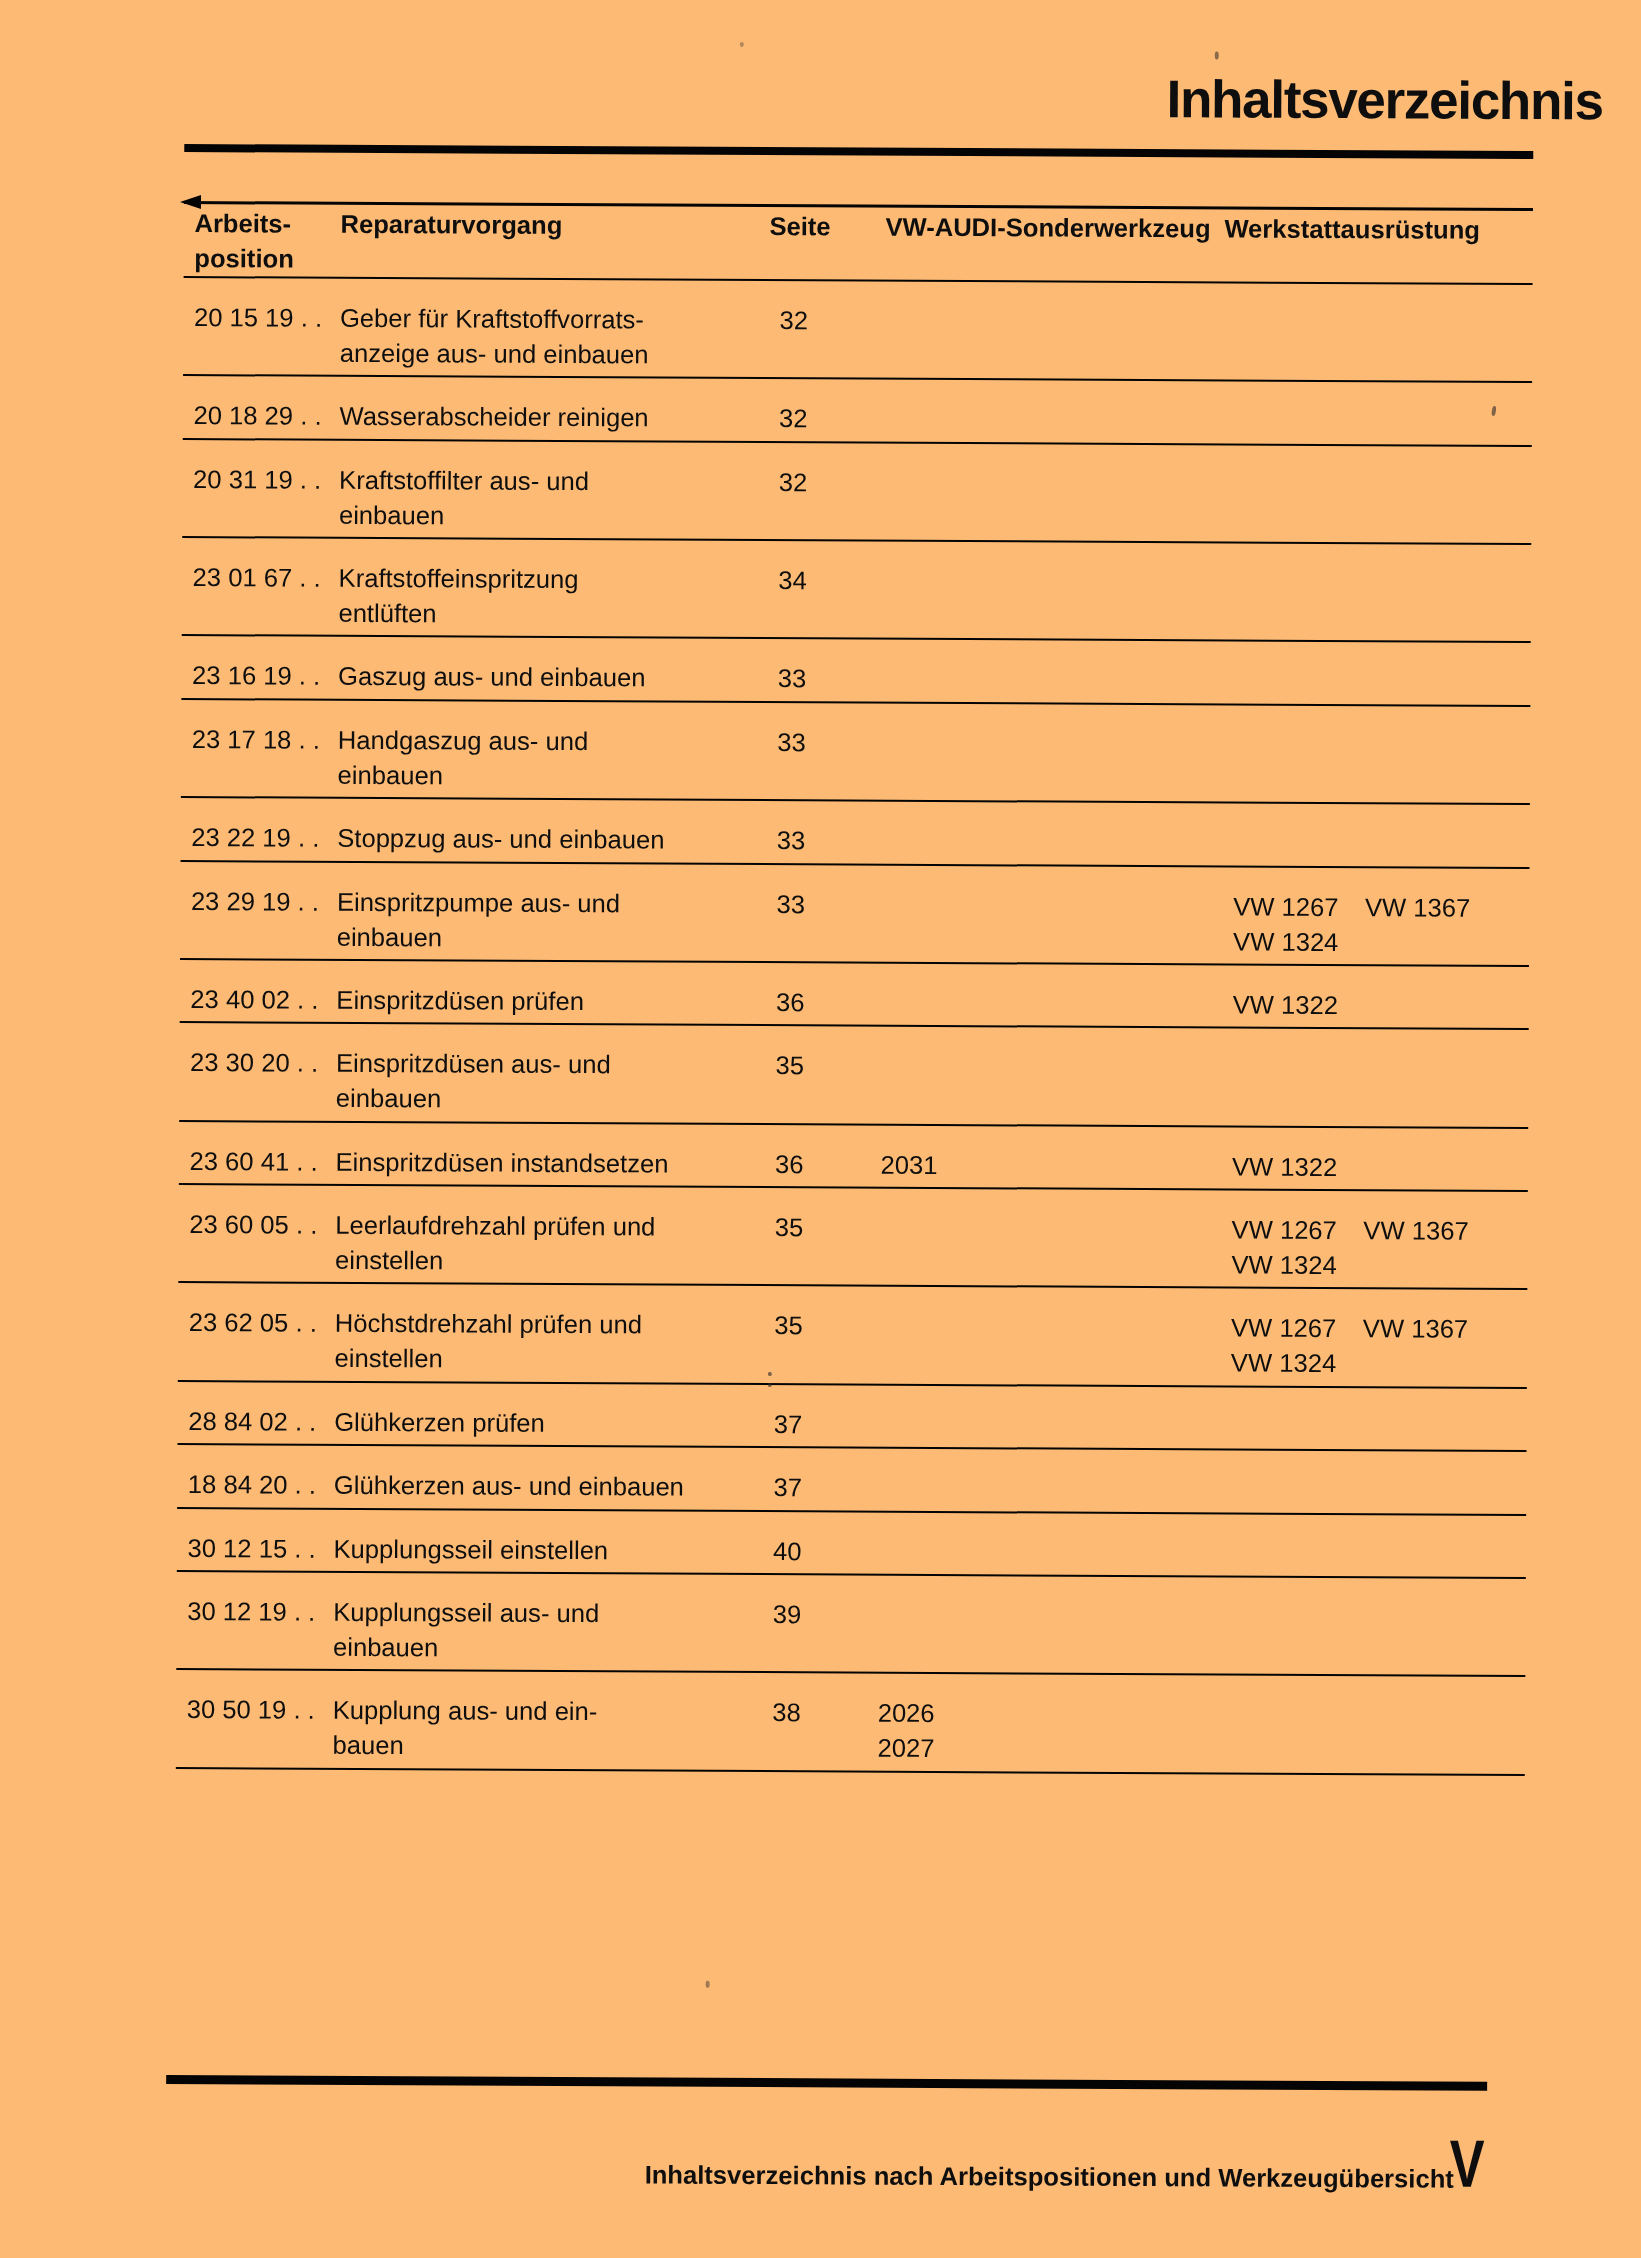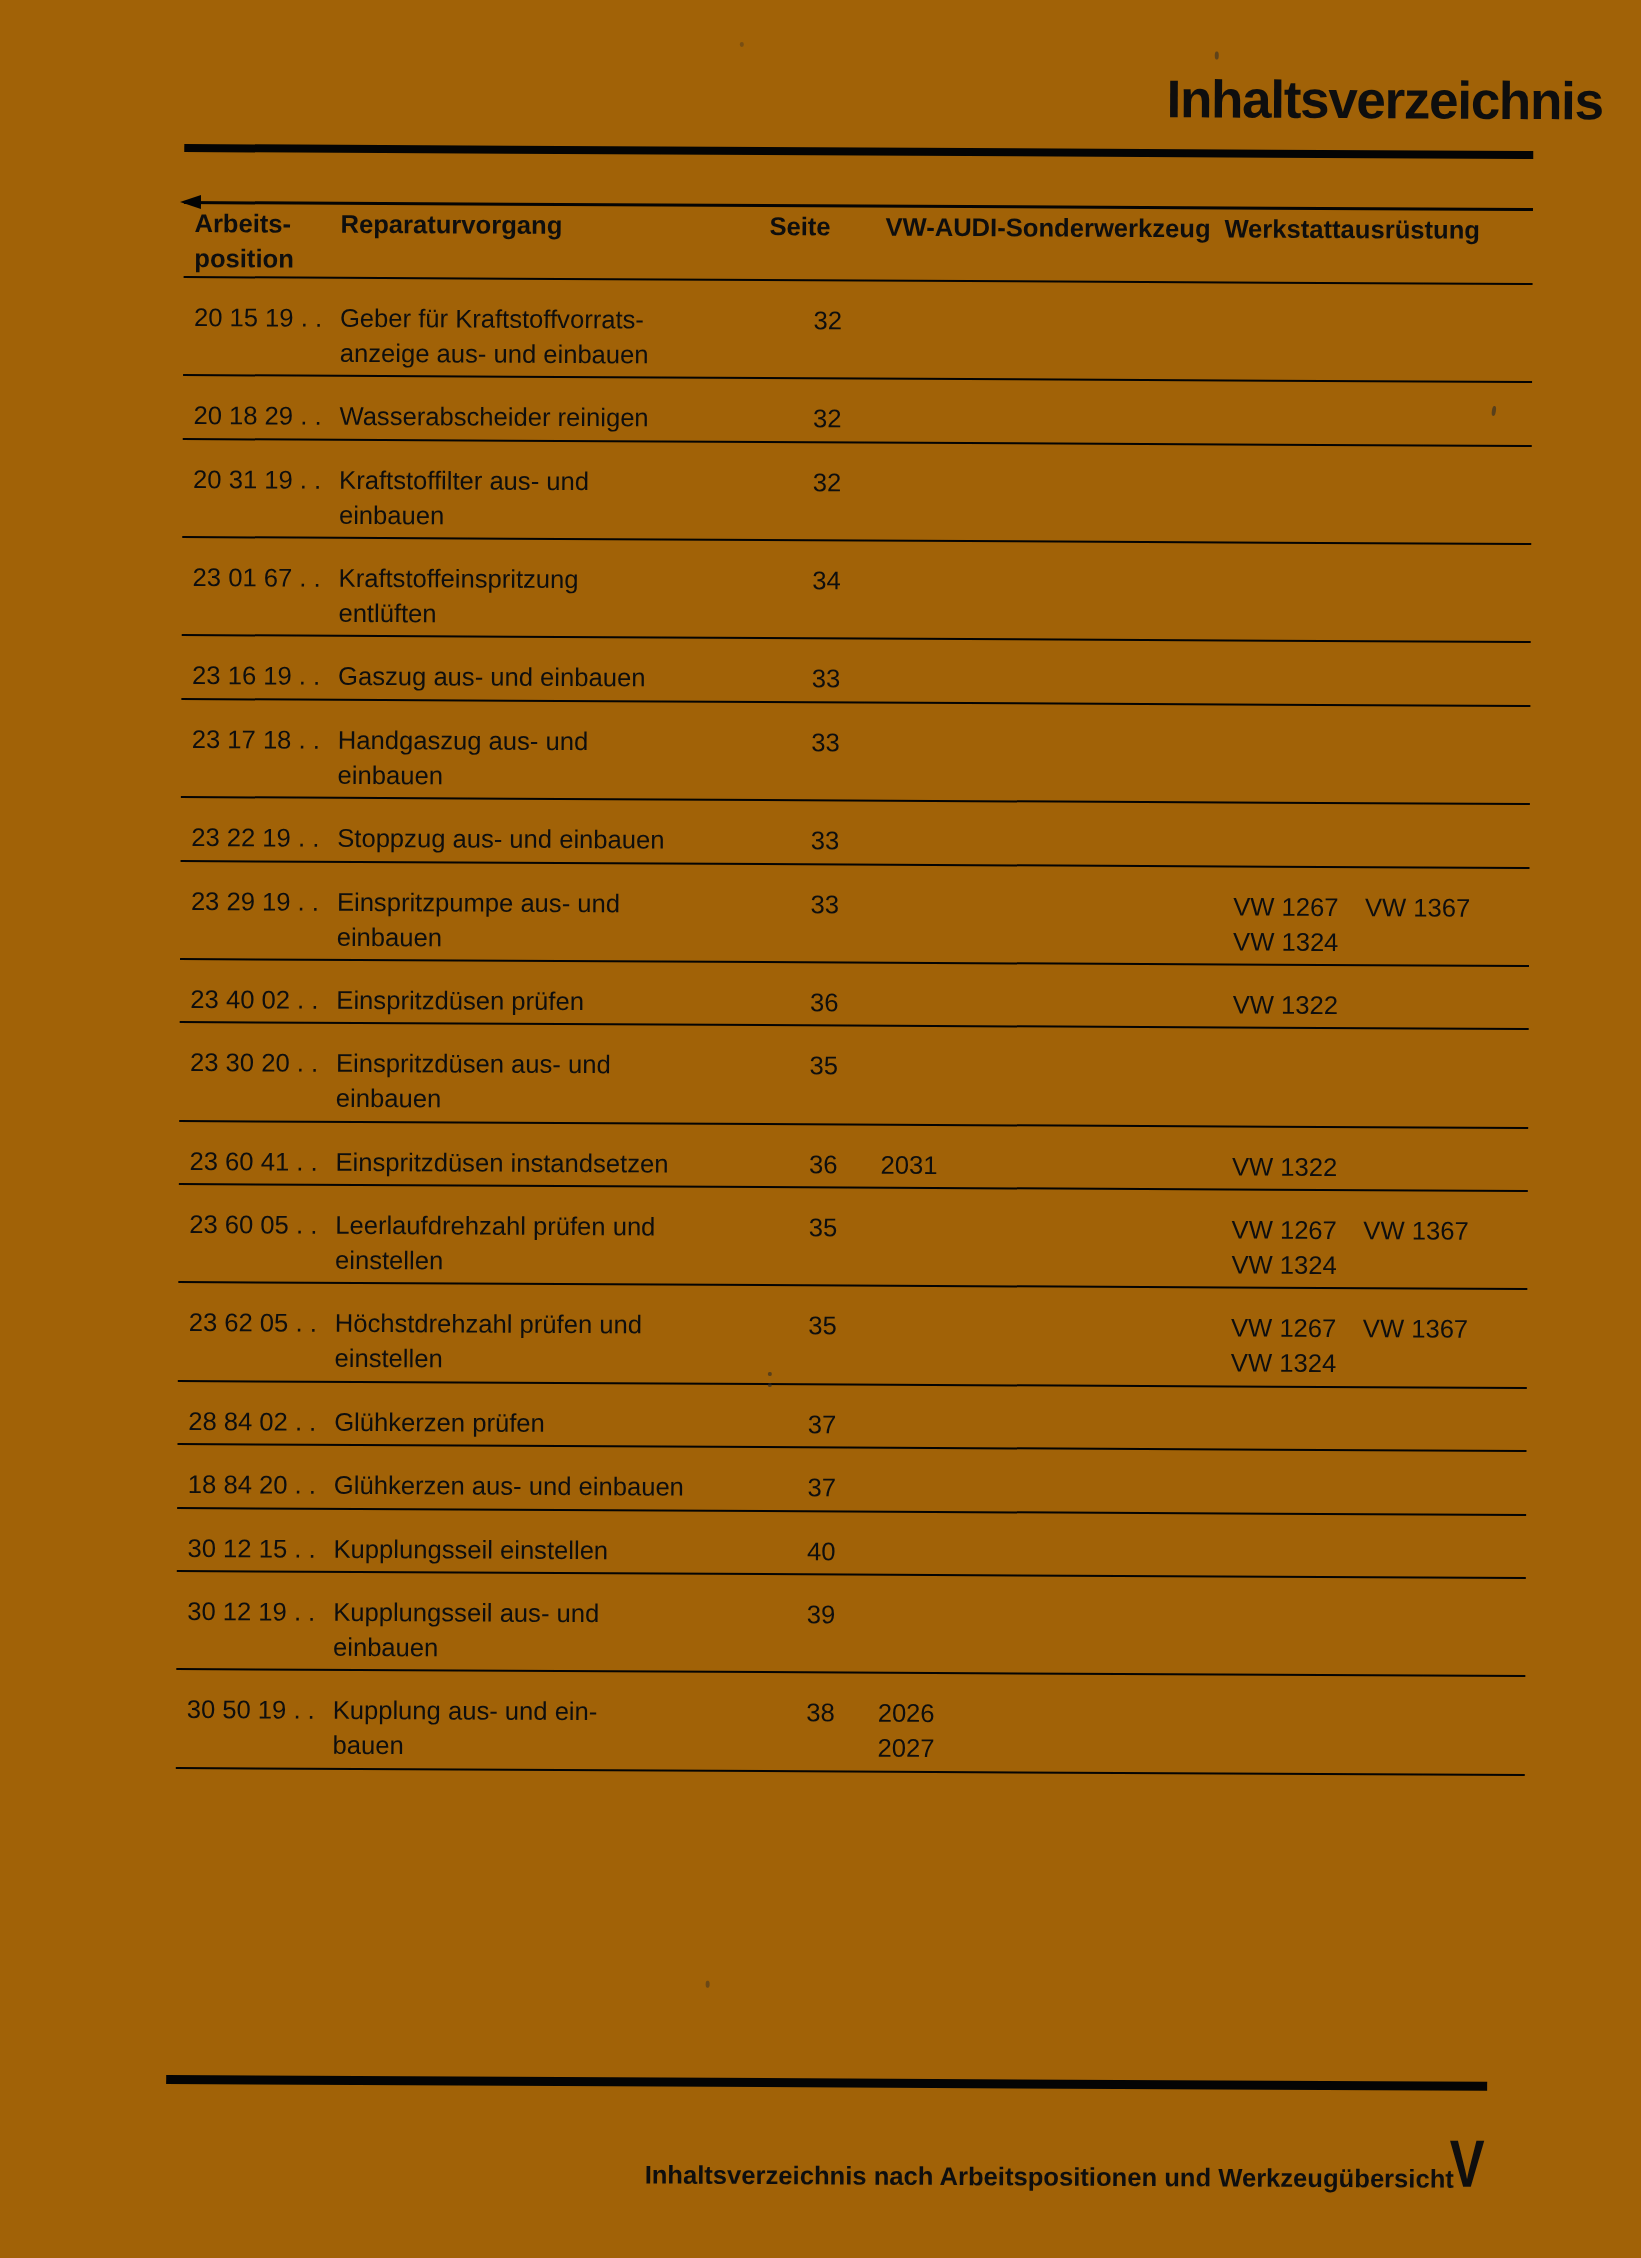--- a/index.html
+++ b/index.html
@@ -1,20 +1,20 @@
 <!DOCTYPE html>
 <html lang="de" style="font-size:14px"><head>
 <meta charset="utf-8">
 <style>
   html,body{margin:0;padding:0;background:#d8d8d8;}
   .page{
     position:relative;
     width:1642px;height:2258px;
     margin:0 auto;
-    background:#a16207;
+    background:#fdba74;
     overflow:hidden;
     font-family:"Liberation Sans", sans-serif;
     color:#0e0e0e;
   }
   .content{
     position:absolute;inset:0;
     transform:rotate(0.3deg);
     transform-origin:184px 201px;
   }
   .title{
@@ -48,21 +48,21 @@
     border-bottom:7px solid transparent;
     border-right:21px solid #040404;
   }
   .trow{
     display:grid;
     grid-template-columns:146px 429px 116px 339px 1fr;
     padding:22px 0 4.4px 10.6px;
     border-bottom:2.6px solid #040404;
   }
   .cell{white-space:nowrap;}
-  .c-seite{padding-left:10.6px;margin-left:34px;}
+  .c-seite{padding-left:10.6px;}
   .c-equip{display:flex;gap:26.5px;padding-left:12.4px;}
   .rule-bottom{
     position:absolute;left:176px;top:2075px;
     width:1321px;height:8.8px;background:#040404;
   }
   .footer-caption{
     position:absolute;left:655px;top:2155px;
     font-size:25.6px;font-weight:700;line-height:35px;
     white-space:nowrap;
   }

